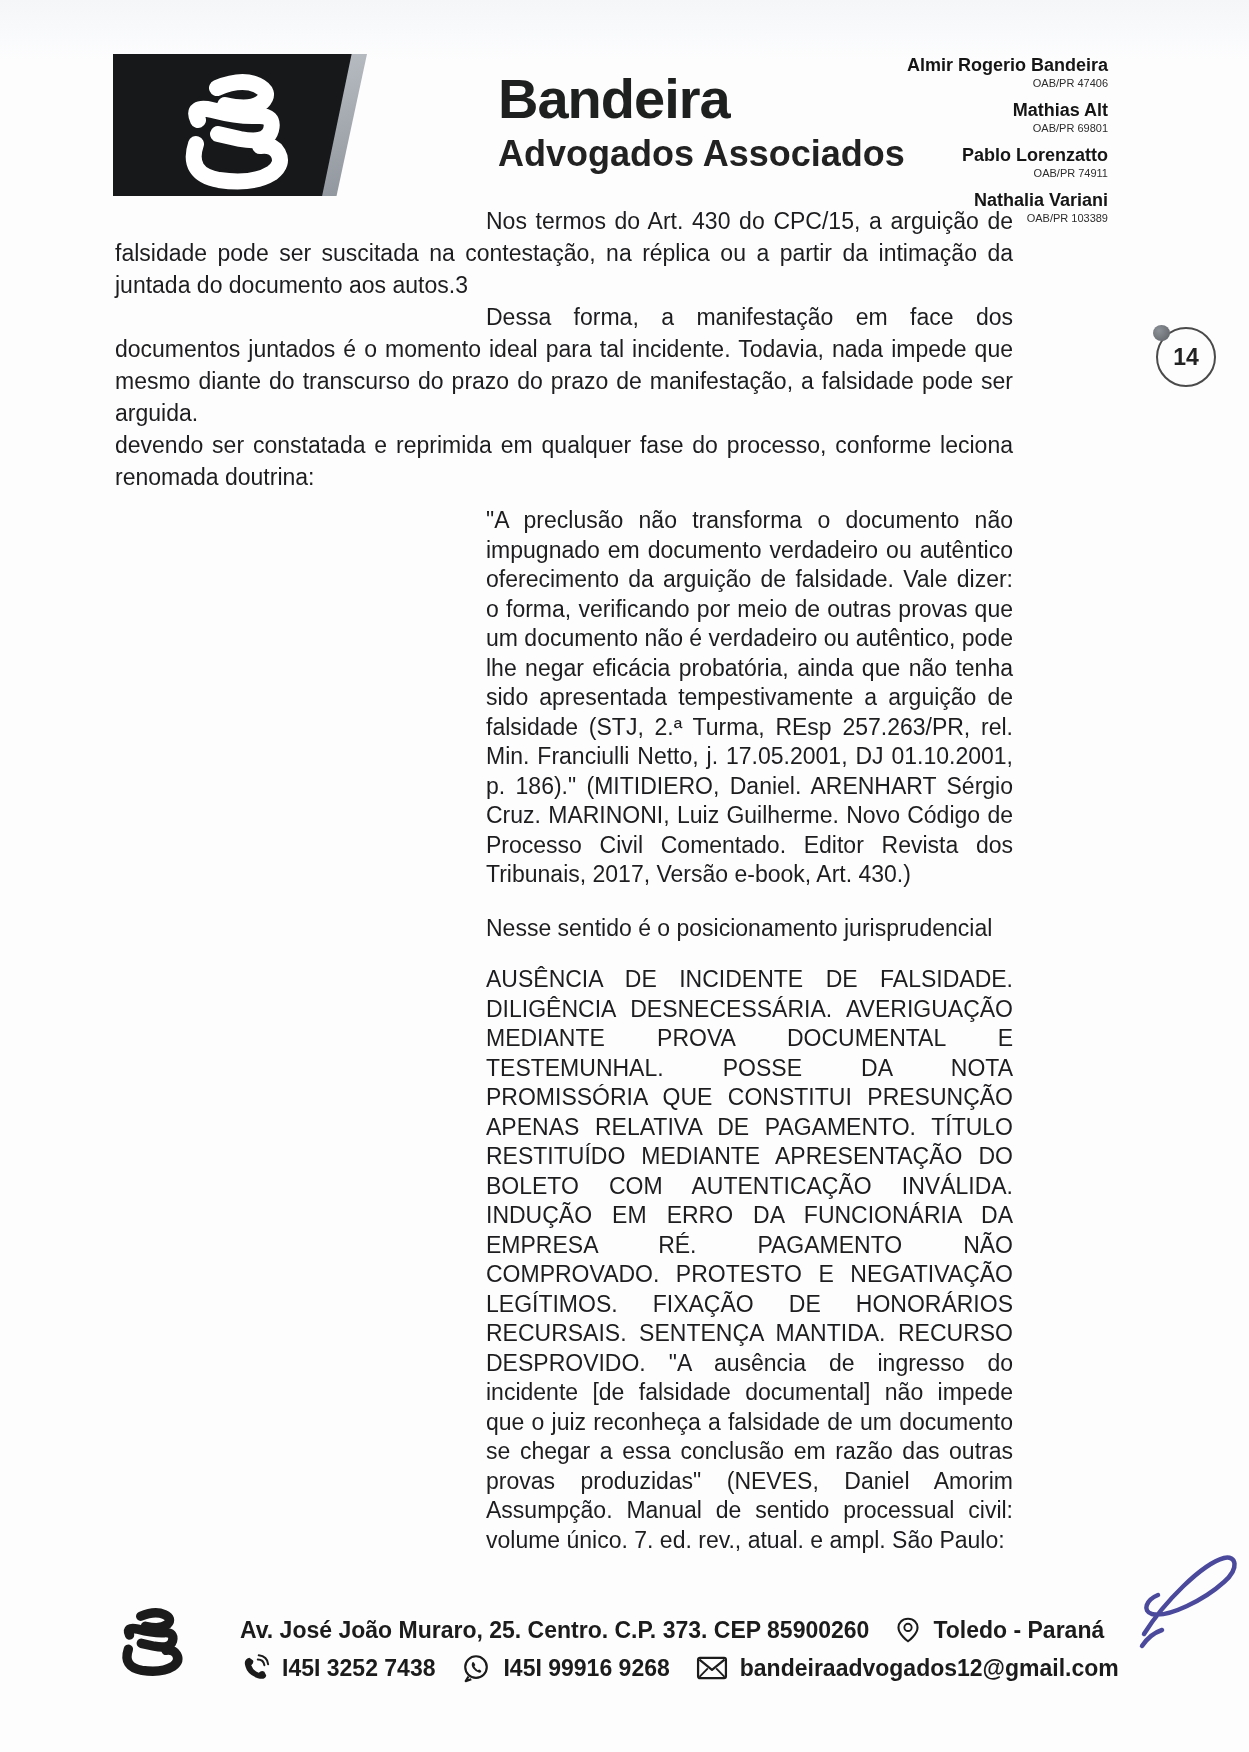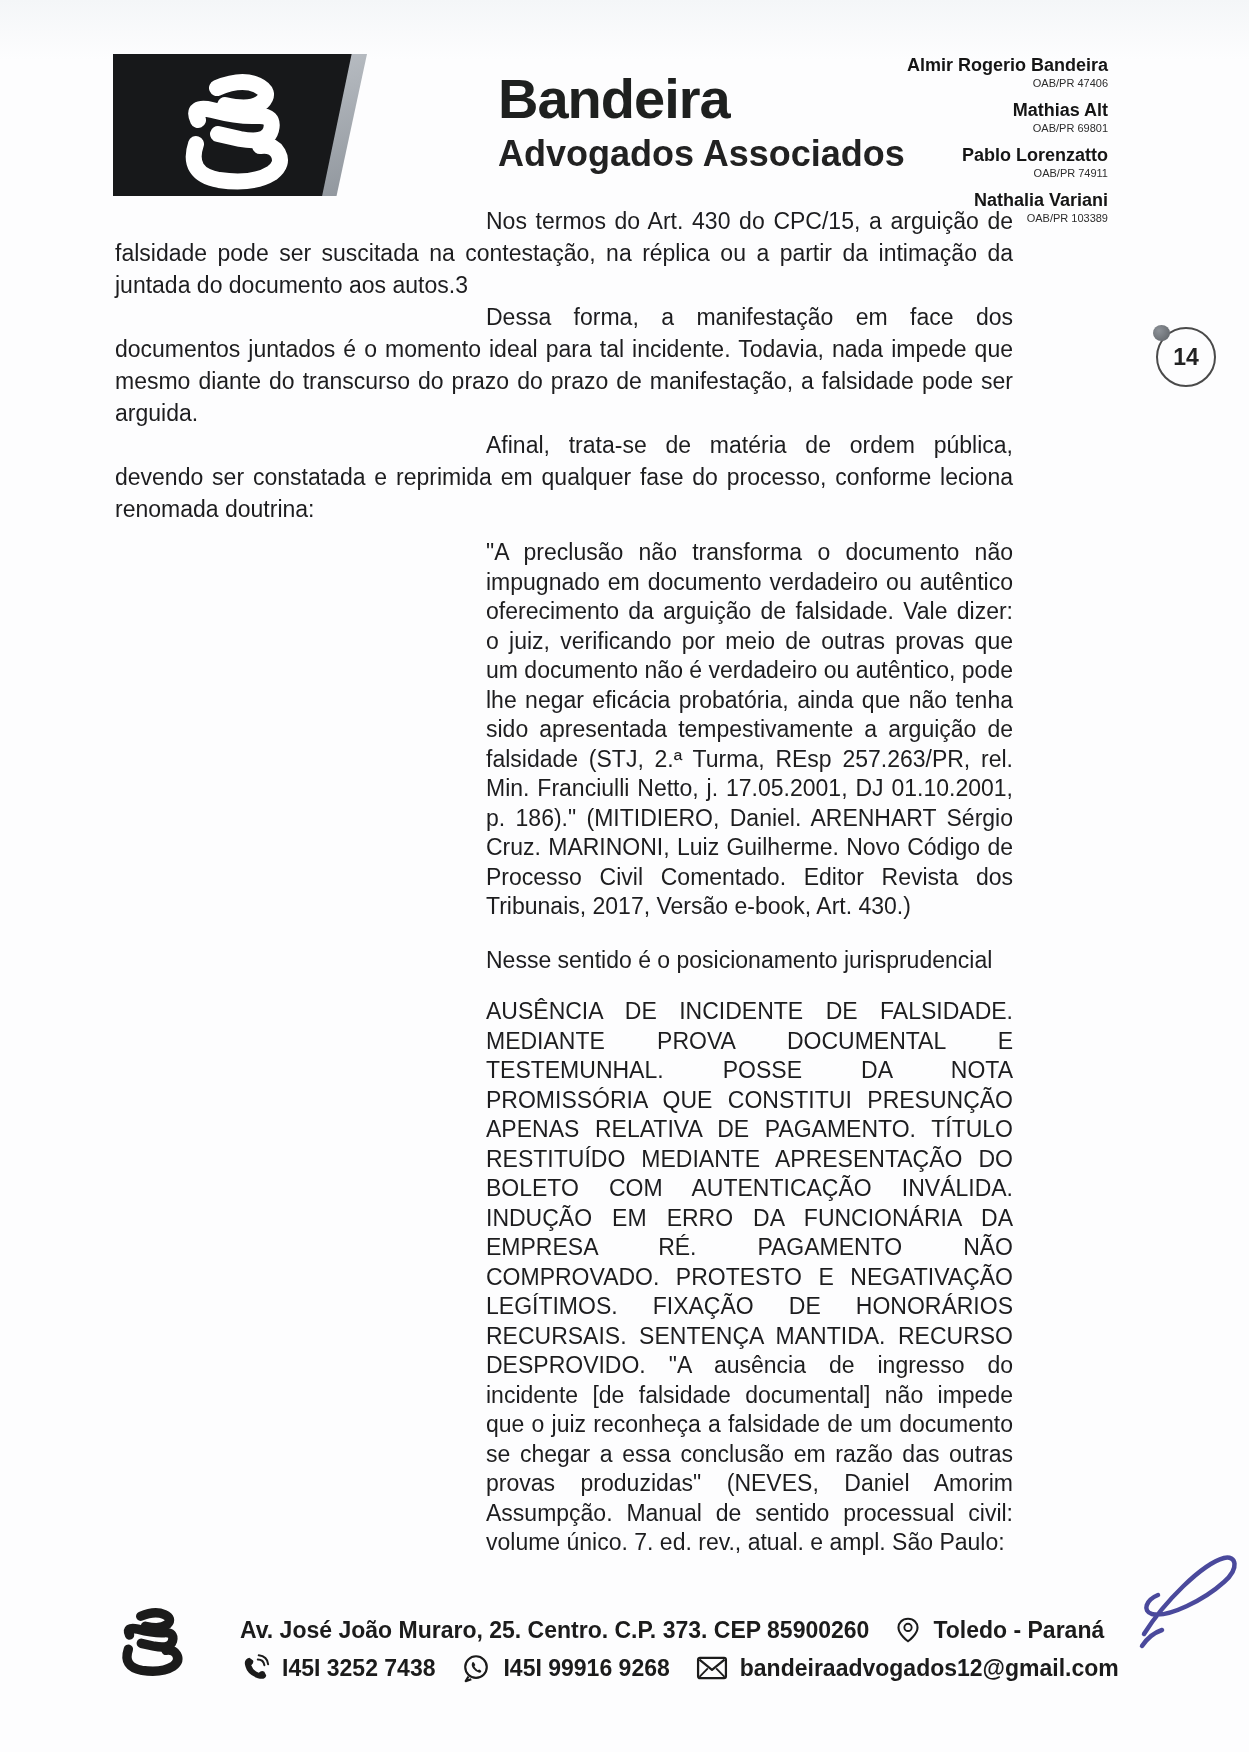--- a/index.html
+++ b/index.html
@@ -104,44 +104,44 @@
         <div class="line">falsidade pode ser suscitada na contestação, na réplica ou a partir da intimação da</div>
         <div class="line last">juntada do documento aos autos.3</div>
       </div>
       <div class="blk para">
         <div class="line first">Dessa forma, a manifestação em face dos</div>
         <div class="line">documentos juntados é o momento ideal para tal incidente. Todavia, nada impede que</div>
         <div class="line">mesmo diante do transcurso do prazo do prazo de manifestação, a falsidade pode ser</div>
         <div class="line last">arguida.</div>
       </div>
       <div class="blk para">
-        <div class="line first">Afinal, trata-se de matéria de ordem pública,</div>
         <div class="line">devendo ser constatada e reprimida em qualquer fase do processo, conforme leciona</div>
         <div class="line last">renomada doutrina:</div>
       </div>
       <div class="blk quote">
         <div class="line">"A preclusão não transforma o documento não</div>
         <div class="line">impugnado em documento verdadeiro ou autêntico</div>
         <div class="line">oferecimento da arguição de falsidade. Vale dizer:</div>
-        <div class="line">o juiz, verificando por meio de outras provas que</div>
+        <div class="line">o forma, verificando por meio de outras provas que</div>
         <div class="line">um documento não é verdadeiro ou autêntico, pode</div>
         <div class="line">lhe negar eficácia probatória, ainda que não tenha</div>
         <div class="line">sido apresentada tempestivamente a arguição de</div>
         <div class="line">falsidade (STJ, 2.ª Turma, REsp 257.263/PR, rel.</div>
         <div class="line">Min. Franciulli Netto, j. 17.05.2001, DJ 01.10.2001,</div>
         <div class="line">p. 186)." (MITIDIERO, Daniel. ARENHART Sérgio</div>
         <div class="line">Cruz. MARINONI, Luiz Guilherme. Novo Código de</div>
         <div class="line">Processo Civil Comentado. Editor Revista dos</div>
         <div class="line last">Tribunais, 2017, Versão e-book, Art. 430.)</div>
       </div>
       <div class="blk lead">
         <div class="line last">Nesse sentido é o posicionamento jurisprudencial</div>
       </div>
       <div class="blk quote">
         <div class="line">AUSÊNCIA DE INCIDENTE DE FALSIDADE.</div>
+        <div class="line">DILIGÊNCIA DESNECESSÁRIA. AVERIGUAÇÃO</div>
         <div class="line">MEDIANTE PROVA DOCUMENTAL E</div>
         <div class="line">TESTEMUNHAL. POSSE DA NOTA</div>
         <div class="line">PROMISSÓRIA QUE CONSTITUI PRESUNÇÃO</div>
         <div class="line">APENAS RELATIVA DE PAGAMENTO. TÍTULO</div>
         <div class="line">RESTITUÍDO MEDIANTE APRESENTAÇÃO DO</div>
         <div class="line">BOLETO COM AUTENTICAÇÃO INVÁLIDA.</div>
         <div class="line">INDUÇÃO EM ERRO DA FUNCIONÁRIA DA</div>
         <div class="line">EMPRESA RÉ. PAGAMENTO NÃO</div>
         <div class="line">COMPROVADO. PROTESTO E NEGATIVAÇÃO</div>
         <div class="line">LEGÍTIMOS. FIXAÇÃO DE HONORÁRIOS</div>

